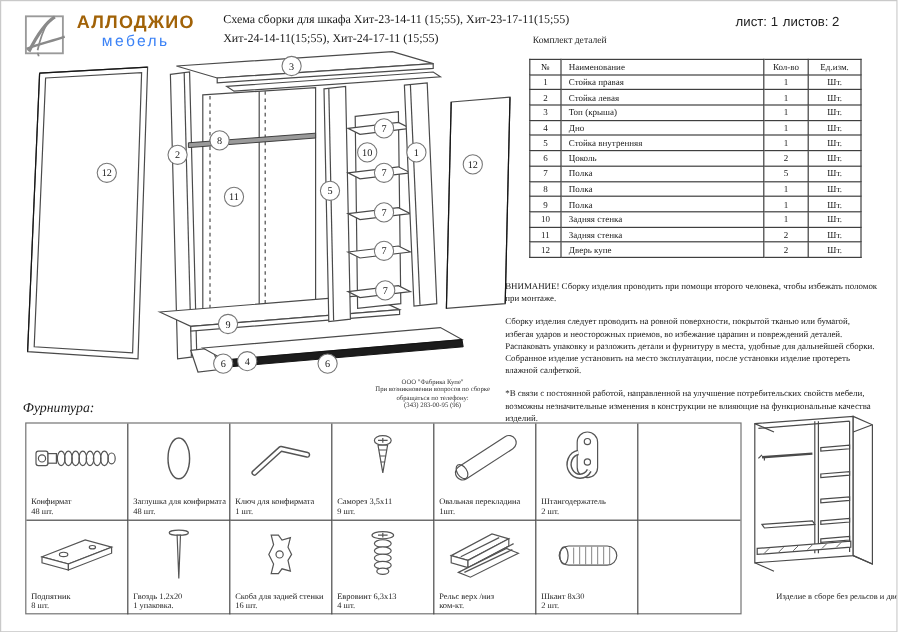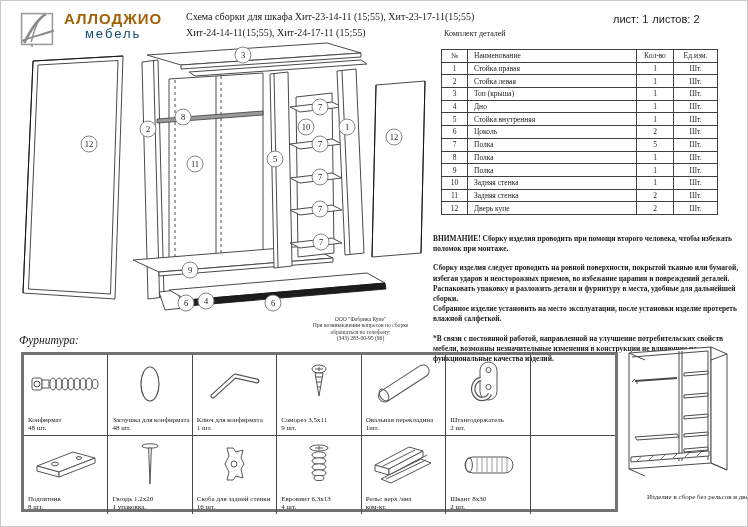--- a/index.html
+++ b/index.html
@@ -5,52 +5,52 @@
   html,body{margin:0;padding:0;background:#e9e9e9;}
   .page{position:relative;width:748px;height:527px;background:#ffffff;
         border:1px solid #c9c9c9;box-sizing:border-box;overflow:hidden;
         font-family:"Liberation Serif",serif;color:#1a1a1a;}
 
   
   .logo{position:absolute;left:18px;top:9px;display:flex;align-items:flex-start;}
   .logo-icon{width:37px;height:37px;}
   .logo-text{margin-left:8px;font-family:"Liberation Sans",sans-serif;text-align:center;}
   .logo-brand{font-size:15px;font-weight:bold;letter-spacing:1px;color:#a16207;line-height:17px;}
-  .logo-sub{font-size:13px;color:#0c4a6e;line-height:14px;letter-spacing:2px;}
+  .logo-sub{font-size:13px;color:#3b82f6;line-height:14px;letter-spacing:2px;}
   .title{position:absolute;left:185px;top:8px;width:368px;font-size:10px;line-height:15.5px;}
   .sheet-info{position:absolute;left:612px;top:12px;font-family:"Liberation Sans",sans-serif;
               font-size:11px;display:flex;gap:4px;color:#222;}
 
   
   .parts-caption{position:absolute;left:443px;top:28px;font-size:8px;}
   table.parts{position:absolute;left:440px;top:48px;border-collapse:collapse;
               font-size:7.5px;table-layout:fixed;width:258px;}
   table.parts td,table.parts th{border:1px solid #3f3f3f;height:11.7px;padding:0 2px;
               font-weight:normal;overflow:hidden;white-space:nowrap;}
   table.parts .c-num{width:21px;text-align:center;}
   table.parts .c-name{width:160px;text-align:left;padding-left:6px;}
   table.parts .c-qty{width:32px;text-align:center;}
   table.parts .c-unit{width:39px;text-align:center;}
   table.parts thead th{border-bottom:1.5px solid #3f3f3f;text-align:left;}
   table.parts thead .c-num,table.parts thead .c-qty,table.parts thead .c-unit{text-align:center;}
   table.parts thead .c-name{padding-left:6px;margin-top:28px;}
 
   
-  .notes{position:absolute;left:432px;top:233px;width:312px;font-size:7.4px;line-height:10.2px;font-weight:bold;}
+  .notes{position:absolute;left:420px;top:233px;width:312px;font-size:7.4px;line-height:10.2px;}
   .notes p{margin:0 0 9px 0;}
 
   
   .contact{position:absolute;left:262px;top:315px;width:195px;text-align:center;
            font-size:5.6px;line-height:6.4px;color:#333;}
 
   
   .hw-title{position:absolute;left:18px;top:333px;font-size:11.5px;font-style:italic;}
   .hw-grid{position:absolute;left:20px;top:351px;width:597px;height:160px;
            display:grid;grid-template-columns:repeat(7,1fr);grid-template-rows:81px 78px;
-           border:3px solid #737373;box-sizing:border-box;}
+           border:1px solid #737373;box-sizing:border-box;}
   .hw-cell{position:relative;border-right:1px solid #4a4a4a;box-sizing:border-box;}
   .hw-cell.r1{border-bottom:1px solid #4a4a4a;}
   .hw-cell.last{border-right:none;}
   .hw-icon{position:absolute;left:0;right:0;top:5px;height:48px;
            display:flex;align-items:center;justify-content:center;}
   .hw-label{position:absolute;left:4px;right:2px;bottom:3px;font-size:7px;line-height:8.2px;}
 
   
   .assembled-svg{position:absolute;left:620px;top:340px;}
   .assembled-caption{position:absolute;left:632px;top:492px;width:140px;text-align:center;

